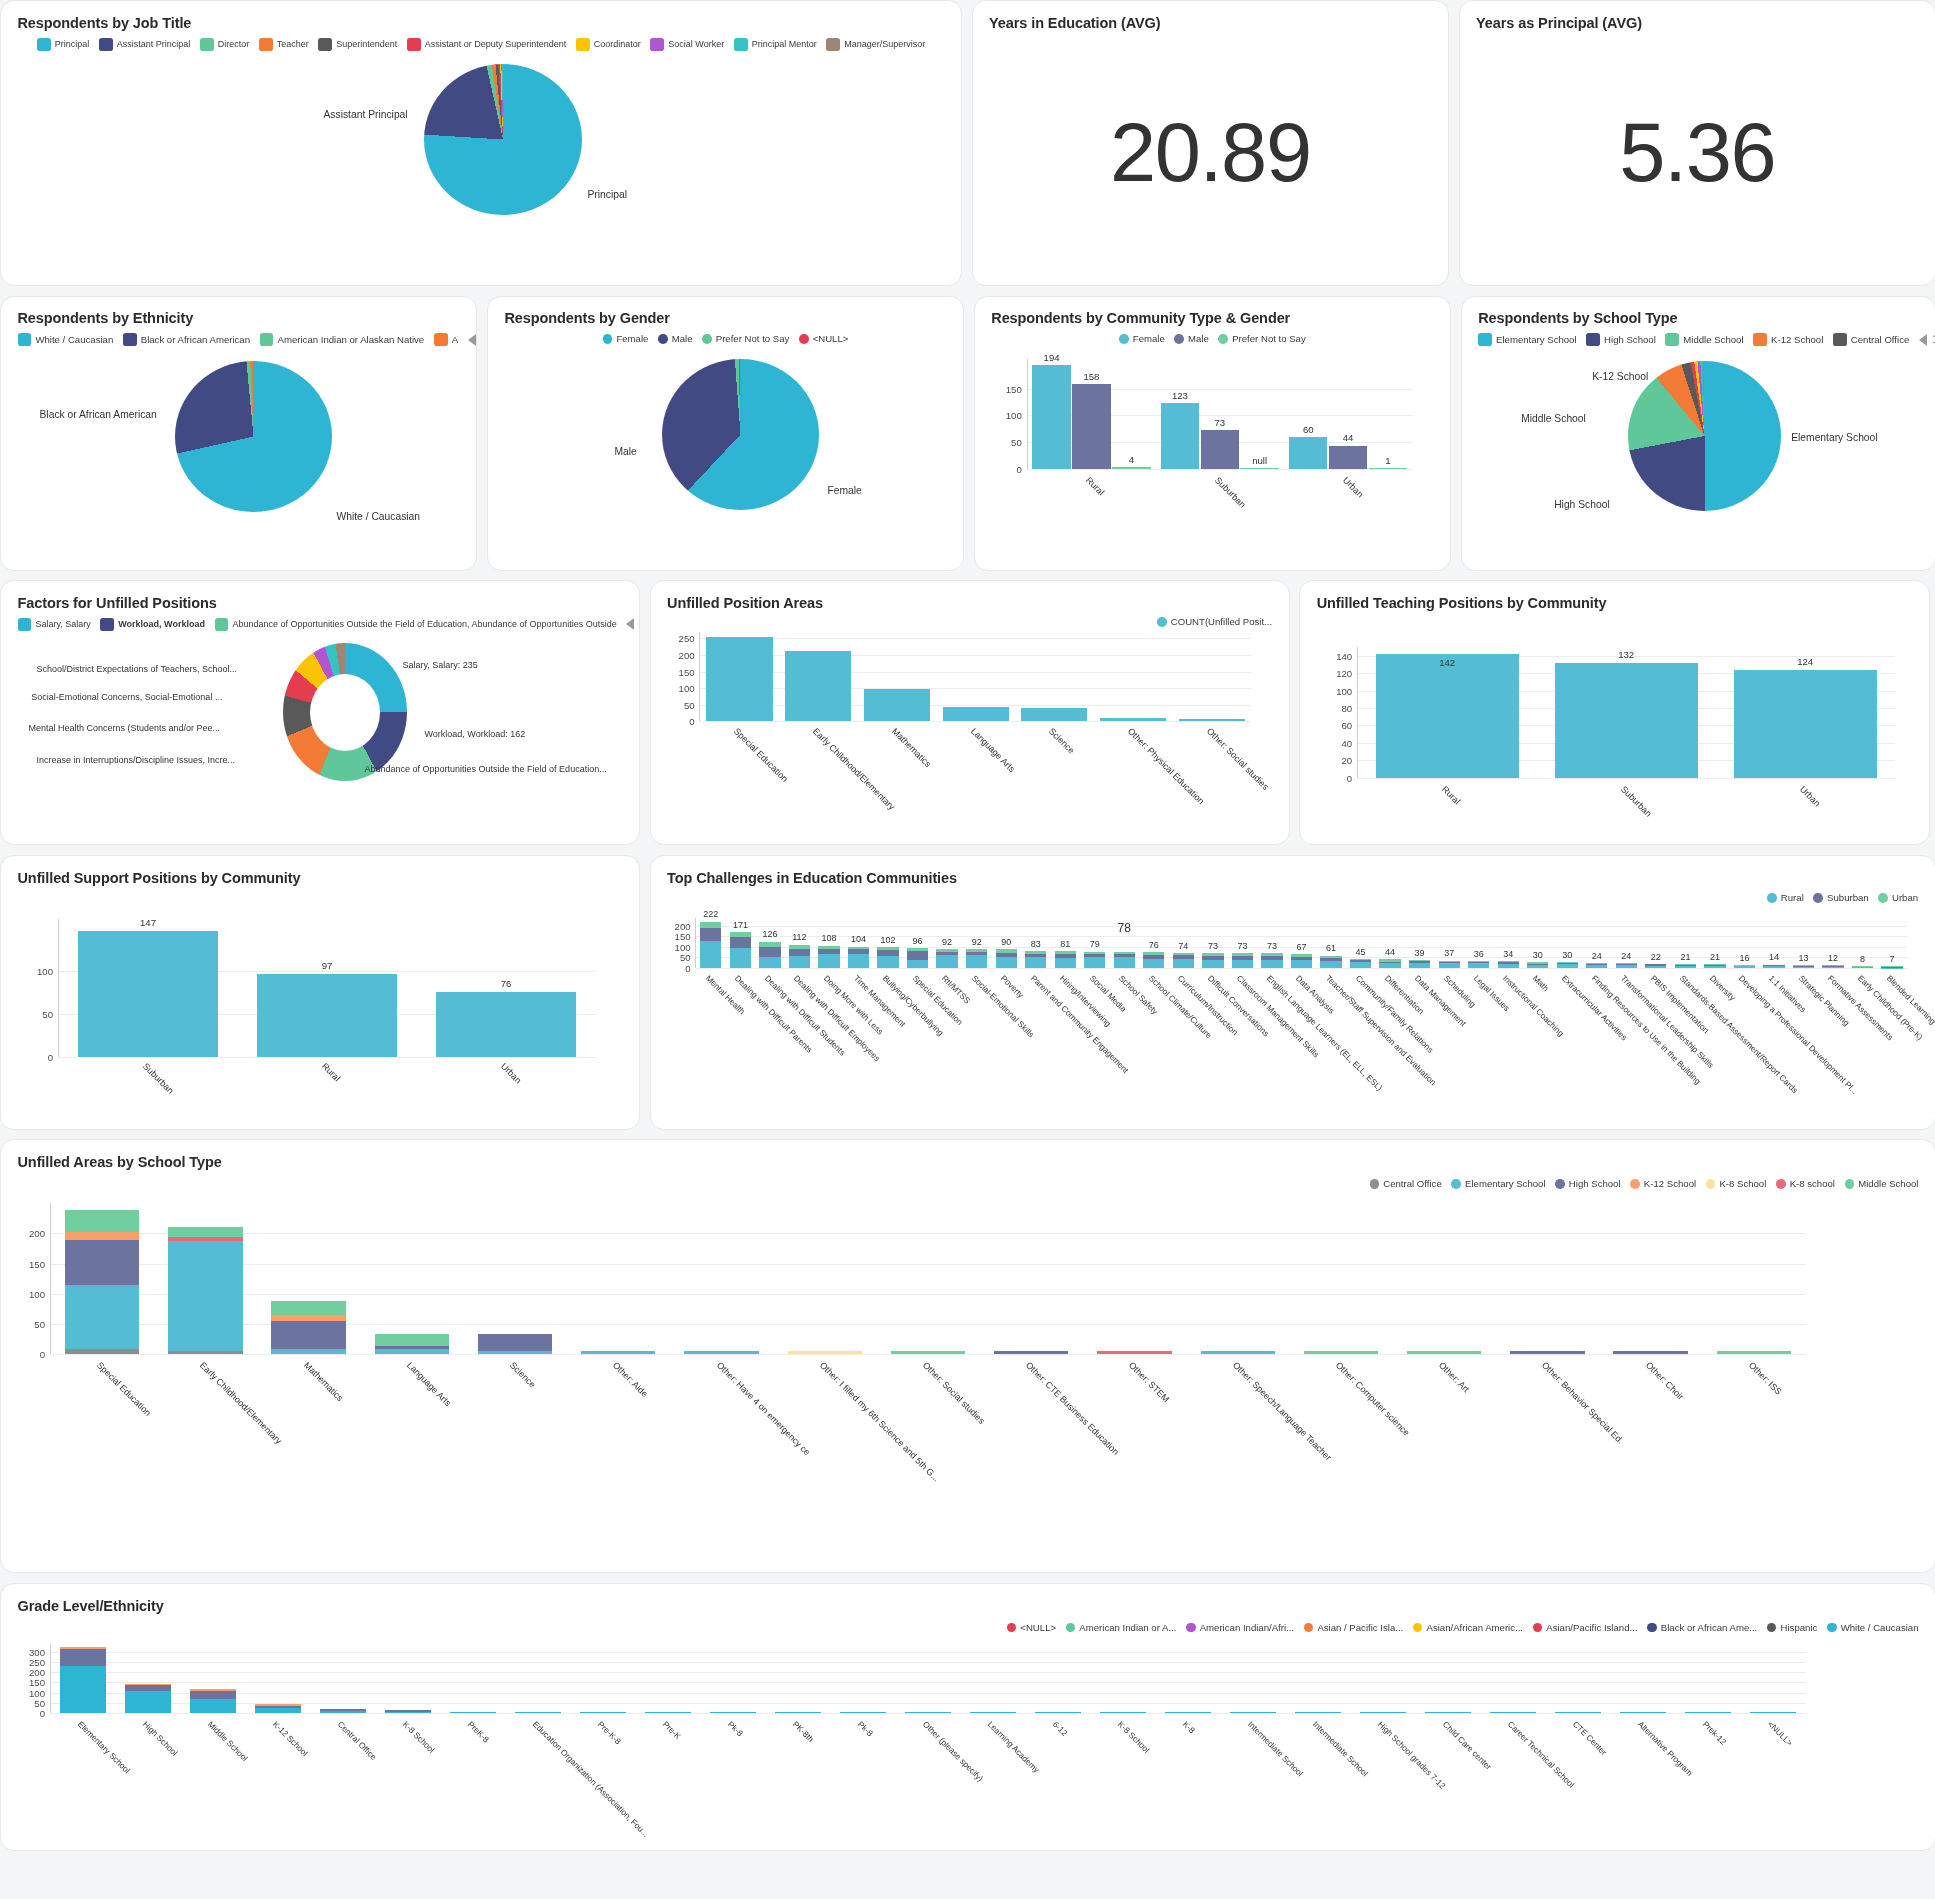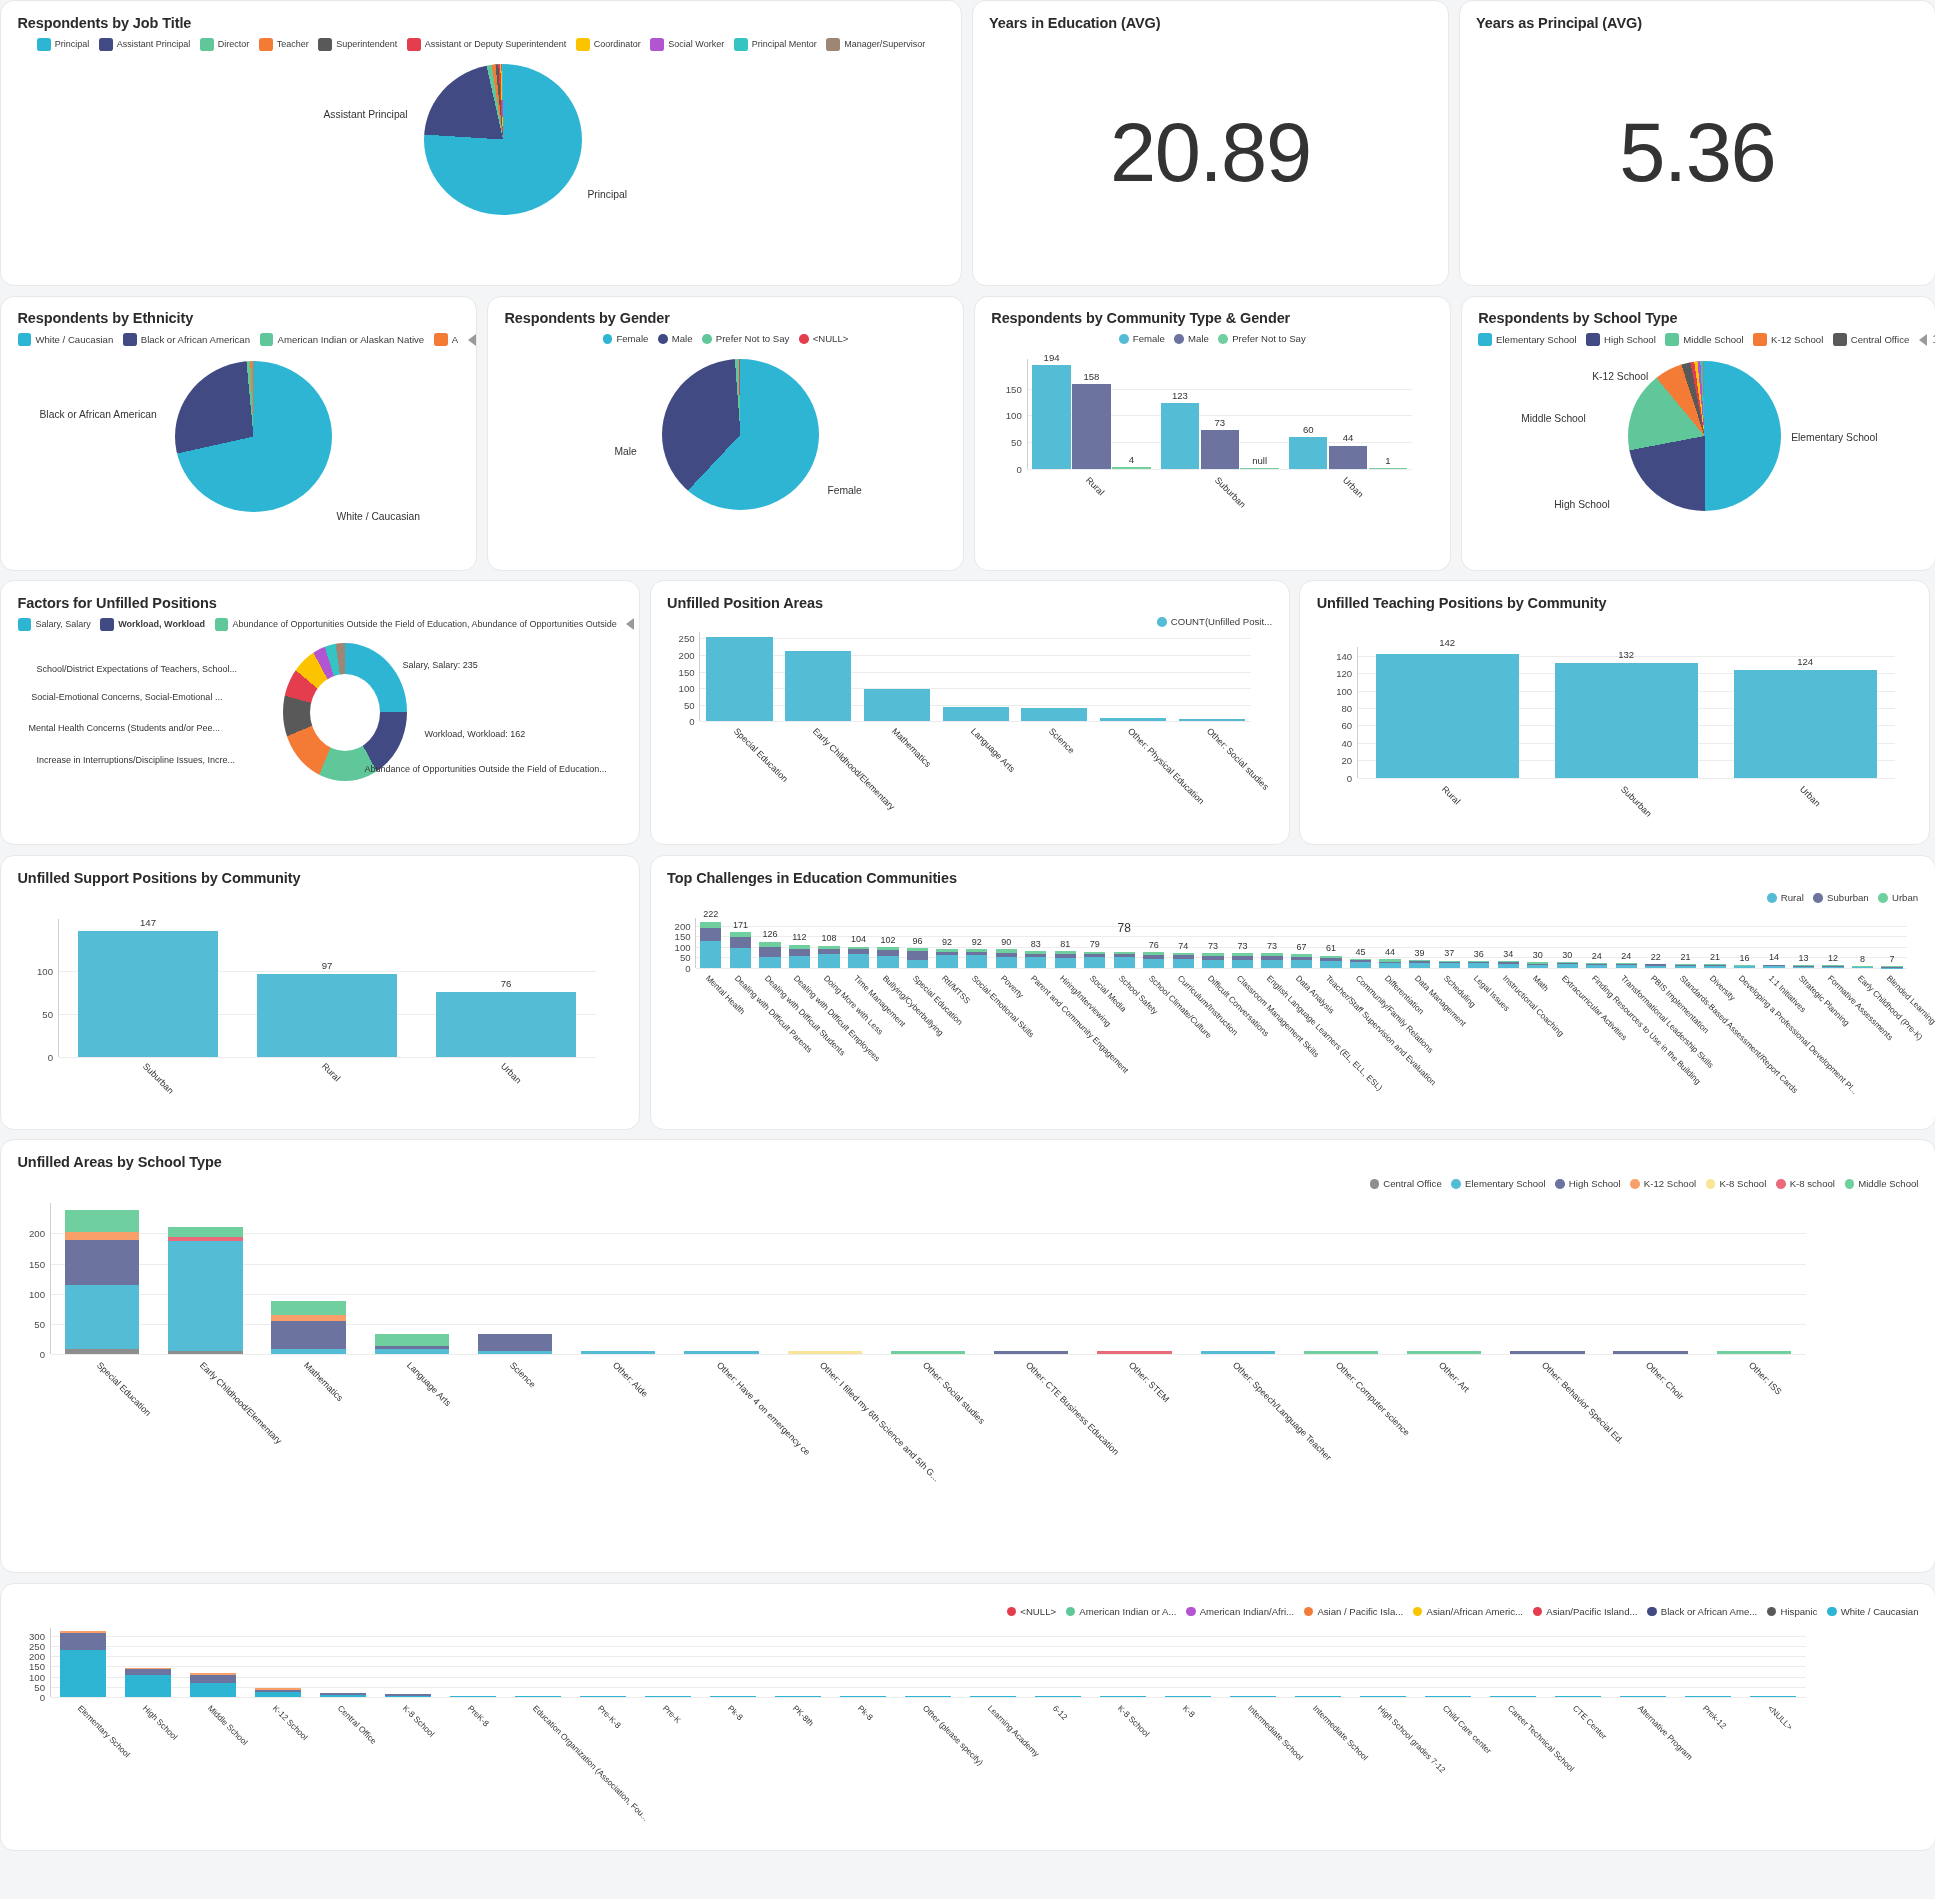--- a/index.html
+++ b/index.html
@@ -442,21 +442,21 @@
         <div class="grid-line" style="top: 44px;"></div>
         <div class="yaxis-tick" style="top: 44px;">100</div>
         <div class="grid-line" style="top: 26px;"></div>
         <div class="yaxis-tick" style="top: 26px;">120</div>
         <div class="grid-line" style="top: 8.7px;"></div>
         <div class="yaxis-tick" style="top: 8.7px;">140</div>
         <div class="axis-line" style="left: -0.7px; top: 0px; bottom: 0px; width: 0.7px;"></div>
         <div class="bars">
           <div class="bar-slot">
             <div class="bar" style="height: 124px; width: 80%;"></div>
-            <div class="bar-val" style="bottom: 130px;">142</div>
+            <div class="bar-val" style="bottom: 110px;">142</div>
           </div>
           <div class="bar-slot">
             <div class="bar" style="height: 115px; width: 80%;"></div>
             <div class="bar-val" style="bottom: 118px;">132</div>
           </div>
           <div class="bar-slot">
             <div class="bar" style="height: 108px; width: 80%;"></div>
             <div class="bar-val" style="bottom: 111px;">124</div>
           </div>
         </div>
@@ -1198,20 +1198,21 @@
           <div class="xlabel-slot">
             <div class="xlabel">Other: ISS</div>
           </div>
         </div>
       </div>
   </div>
 </div>
 
 <div class="row">
   <div class="card" style="width:1936px;height:268px;">
+    <div class="card-title">Grade Level/Ethnicity</div>
     <div class="legend right" id="lg-ge" style="margin-top:8.3px;">
         <div class="legend-item">
           <span class="legend-swatch dot" style="background: rgb(227, 61, 78);"></span>
           <span>&lt;NULL&gt;</span>
         </div>
         <div class="legend-item">
           <span class="legend-swatch dot" style="background: rgb(95, 199, 154);"></span>
           <span>American Indian or A...</span>
         </div>
         <div class="legend-item">

